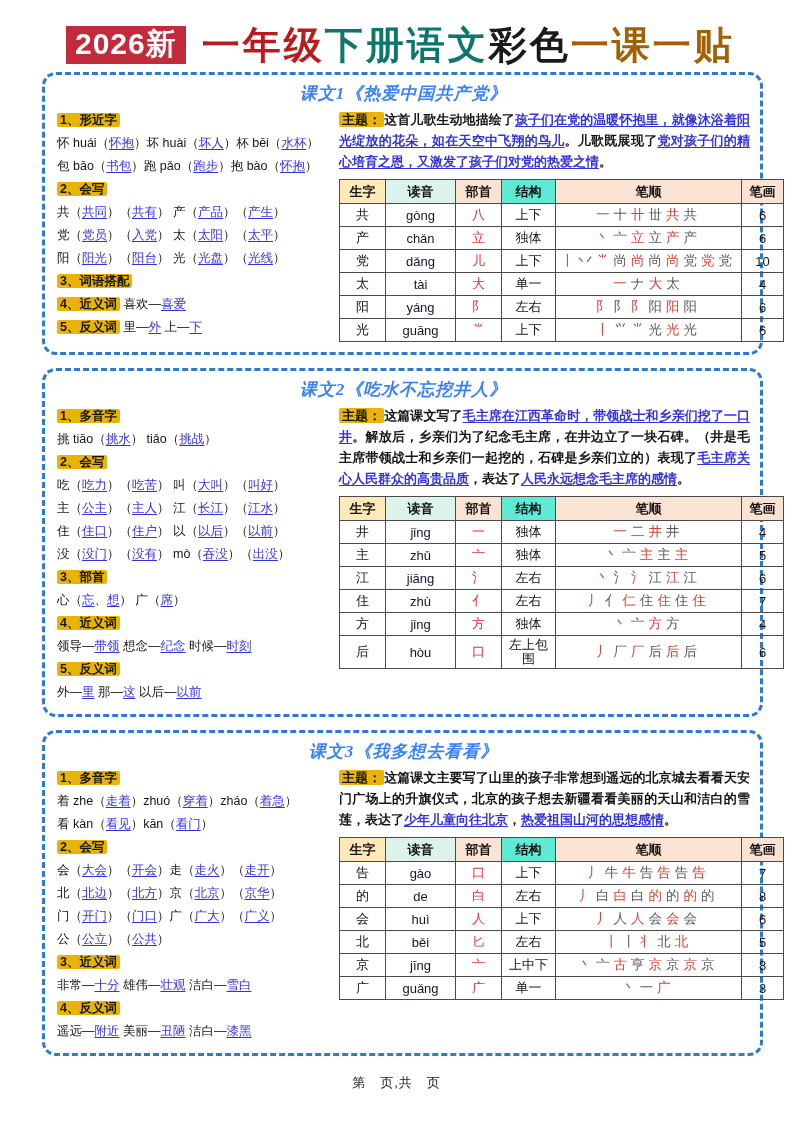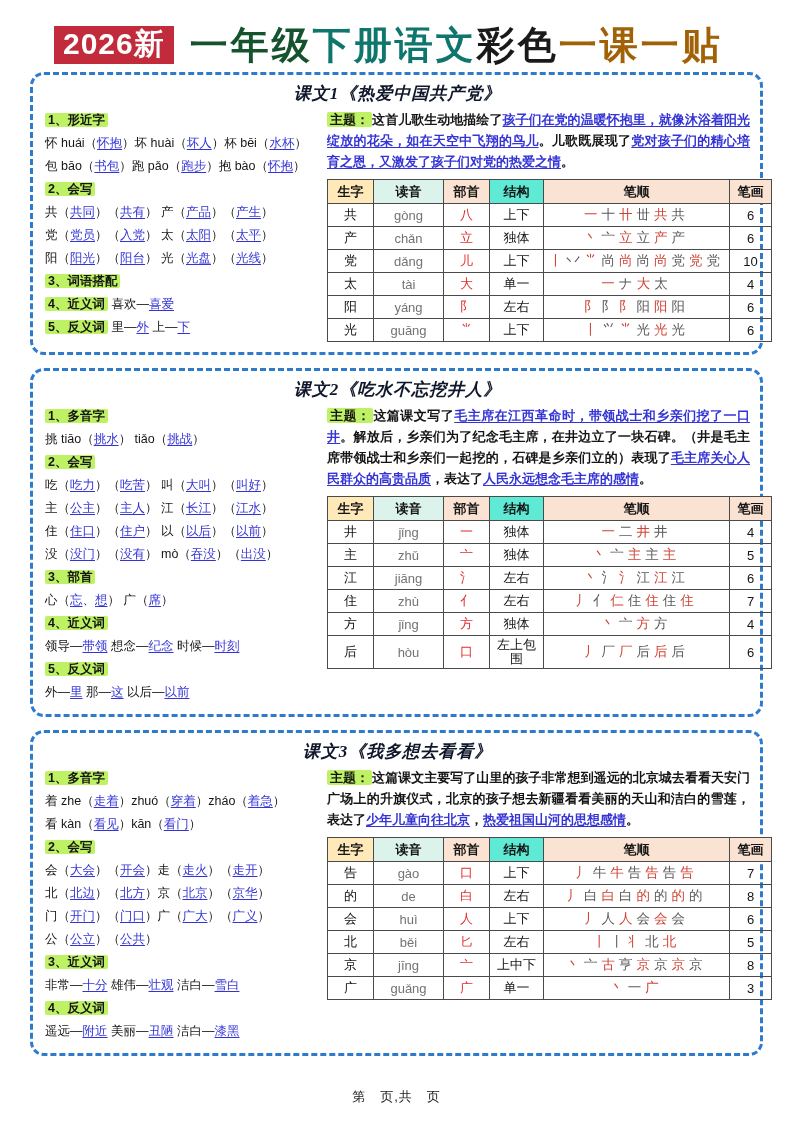--- a/index.html
+++ b/index.html
@@ -1,84 +1,84 @@
 <!DOCTYPE html>
 <html><head>
 <meta charset="utf-8">
 <style>
   html,body { margin:0; padding:0; background:#ffffff; }
   .page {
     width:793px; height:1122px; position:relative; background:#fff;
     font-family:"Liberation Sans", sans-serif; color:#151515;
-    box-sizing:border-box; overflow:hidden;
+    box-sizing:border-box; overflow:hidden;padding-left:12px;
   }
   
   .hdr { display:flex; align-items:center; gap:16px; padding:26px 0 8px 54px; }
   .badge {
     background:#c22b3c; color:#fff; font-weight:bold; font-size:30px;
     padding:3px 9px 5px 9px; line-height:1; letter-spacing:1px;
     font-family:"Liberation Sans", sans-serif;
   }
   .hdr-title {
     font-size:38px; font-weight:bold; margin:0; letter-spacing:3px;
     font-family:"Liberation Serif", serif; line-height:1;
   }
   
   .card {
     margin:0 30px 13px 30px; border:3px dashed #2e7bce; border-radius:14px;
     padding:5px 10px 10px 12px; background:#fff;
   }
   .lesson-title {
-    text-align:center; color:#0f172a; font-size:17px; font-weight:bold;
+    text-align:center; color:#3b82f6; font-size:17px; font-weight:bold;
     font-family:"Liberation Serif", serif; font-style:italic;
     margin:2px 0 4px 0; letter-spacing:1px;
   }
   .cols { display:flex; gap:10px; align-items:flex-start; }
   .leftcol { width:272px; flex:none; font-size:12.5px; line-height:1.84; }
   .rightcol { flex:1; min-width:0; }
   .vline { white-space:normal; }
-  .label { background:#bef264; font-weight:bold; padding:0 3px; border-radius:2px; }
+  .label { background:#eab308; font-weight:bold; padding:0 3px; border-radius:2px; }
   .link { color:#3434d6; text-decoration:underline; text-underline-offset:2px; }
   .plain { color:#151515; }
   .theme { font-size:13px; font-weight:bold; line-height:1.62; margin:0 0 7px 0; text-align:justify; }
   .theme .link { color:#3434d6; }
   
   table.chars { width:100%; border-collapse:collapse; table-layout:fixed; }
   table.chars th, table.chars td {
     border:1.5px solid #4a4a4a; text-align:center; padding:2px 2px; font-size:13px;
   }
   table.chars th { font-weight:bold; padding:2.5px 2px; }
   .h-char  { background:#ffe9b8; }
   .h-pin   { background:#dcf3ec; }
   .h-rad   { background:#fbe3d3; }
   .h-struct{ background:#5eead4; }
   .h-stroke{ background:#fbe3d3; }
   .h-count { background:#fbe3d3; }
   td.char { font-size:14.5px; }
-  td.pinyin { color:#737373; font-size:13.5px; }
+  td.pinyin { color:#0f172a; font-size:13.5px; }
   td.radical { color:#e03030; font-family:"Liberation Serif", serif; font-size:14px; }
   td.structure { font-size:12px; line-height:1.08; padding:1px; }
   td.strokes { text-align:left; padding-left:7px; white-space:nowrap; overflow:hidden; }
   .sg { display:inline-block; margin-right:4px; font-family:"Liberation Serif", serif; font-size:13.5px; }
   .sg.r { color:#cf4436; }
   .sg.d { color:#5a5a5a; }
   
   .pfooter {
-    position:absolute; bottom:16px; left:0; width:100%;
+    position:absolute; bottom:30px; left:0; width:100%;
     text-align:center; font-size:13px; letter-spacing:1px; color:#222;
   }
 </style>
 </head>
 <body>
 
 <div class="page">
 
   <div class="hdr">
     <span class="badge">2026新</span>
-    <h1 class="hdr-title" id="hdr-title"><span style="color: #14532d;">一年级</span><span style="color: #0f766e;">下册语文</span><span style="color: rgb(26, 26, 26);">彩色</span><span style="color: #a16207;">一课一贴</span></h1>
+    <h1 class="hdr-title" id="hdr-title"><span style="color: #b91c1c;">一年级</span><span style="color: #0f766e;">下册语文</span><span style="color: rgb(26, 26, 26);">彩色</span><span style="color: #a16207;">一课一贴</span></h1>
   </div>
 
   <div id="sections">
       <section class="card">
         <h2 class="lesson-title">课文1《热爱中国共产党》</h2>
         <div class="cols">
           <div class="leftcol">
             <div class="vline"><span class="label">1、形近字</span></div>
             <div class="vline"><span class="plain">怀 huái（</span><span class="link">怀抱</span><span class="plain">）坏 huài（</span><span class="link">坏人</span><span class="plain">）杯 bēi（</span><span class="link">水杯</span><span class="plain">）</span></div>
             <div class="vline"><span class="plain">包 bāo（</span><span class="link">书包</span><span class="plain">）跑 pǎo（</span><span class="link">跑步</span><span class="plain">）抱 bào（</span><span class="link">怀抱</span><span class="plain">）</span></div>

